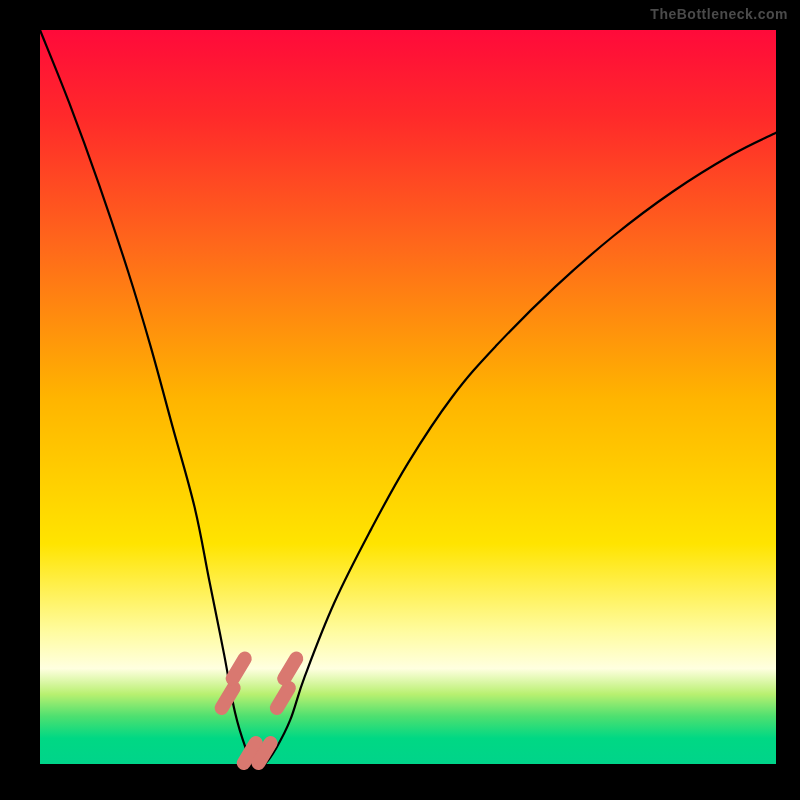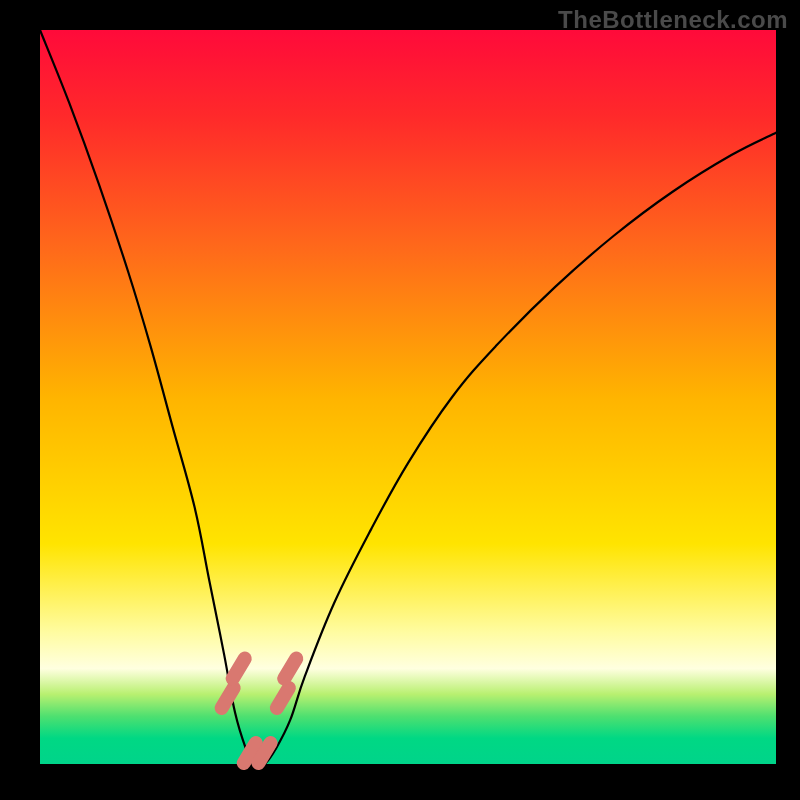--- a/index.html
+++ b/index.html
@@ -15,21 +15,21 @@
     position: relative;
     width: 800px;
     height: 800px;
     background: #000;
   }
   .watermark {
     position: absolute;
     top: 6px;
     right: 12px;
     color: #4a4a4a;
-    font-size: 24px;
+    font-size: 14px;
     font-weight: 600;
     letter-spacing: 0.5px;
     z-index: 10;
   }
   svg.plot {
     position: absolute;
     left: 0;
     top: 0;
     width: 800px;
     height: 800px;

